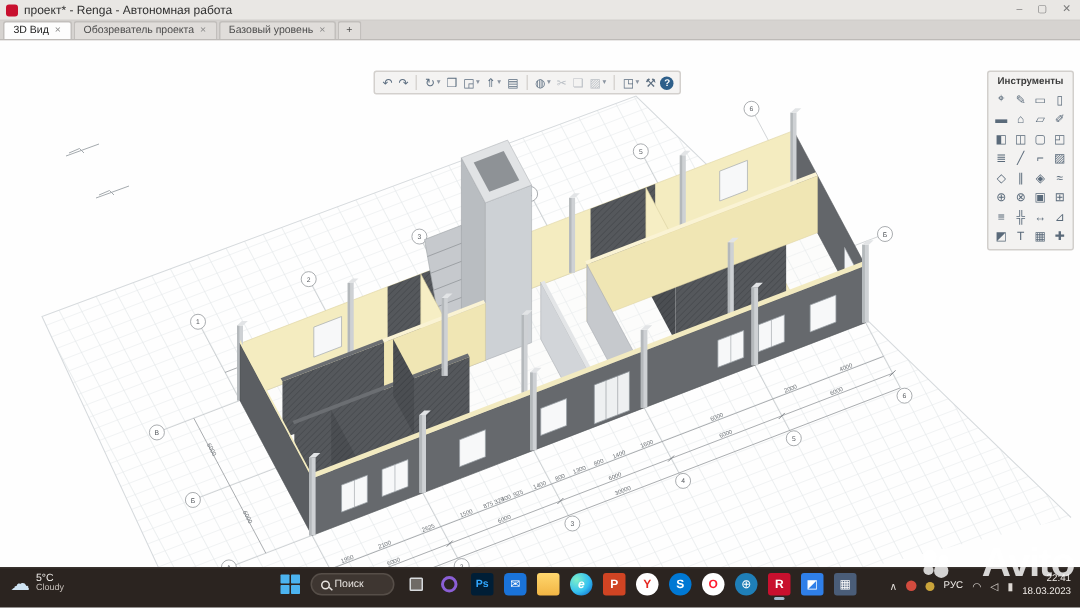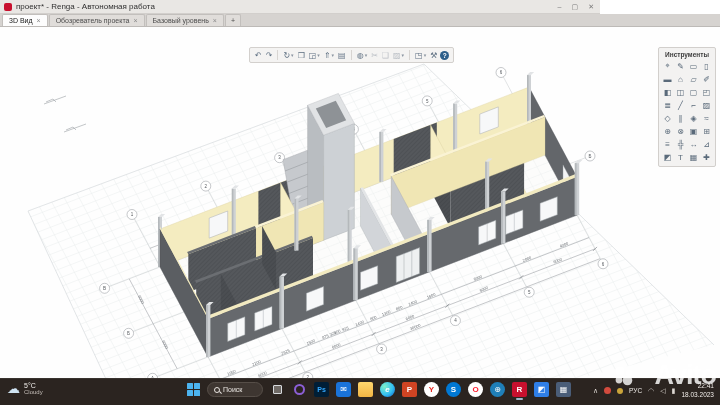--- a/index.html
+++ b/index.html
@@ -1,18 +1,18 @@
 <!DOCTYPE html>
 <html><head>
 <meta charset="utf-8">
 <style>
   * { margin:0; padding:0; box-sizing:border-box; }
   html,body { width:720px; height:405px; overflow:hidden; font-family:"Liberation Sans","DejaVu Sans",sans-serif; background:#fff; }
   
-  .titlebar { position:absolute; left:0; top:0; width:600px; height:14px; background:#e9e7e4; border-bottom:1px solid #d2cfcc; display:flex; align-items:center; padding:0 4px; }
+  .titlebar { position:absolute; left:0; top:0; width:720px; height:14px; background:#e9e7e4; border-bottom:1px solid #d2cfcc; display:flex; align-items:center; padding:0 4px; }
   .app-ico { width:8px; height:8px; background:#c8102e; border-radius:2px; margin-right:4px; flex:none; }
   .title-text { font-size:8px; color:#2f2f2f; white-space:nowrap; }
   .win-controls { position:absolute; right:6px; top:0; height:13px; display:flex; gap:10px; align-items:center; }
   .win-controls span { font-size:7px; color:#7a7a7a; line-height:13px; }
   
   .tabbar { position:absolute; left:0; top:14px; width:720px; height:13px; background:#d6d3d0; display:flex; align-items:flex-end; padding-left:2px; border-bottom:1px solid #bdbab7; }
   .tab { height:12px; display:flex; align-items:center; gap:4px; padding:0 6px; font-size:7px; color:#4c4c4c; background:#e0ddda; border:1px solid #c2bfbc; border-bottom:none; margin-right:1px; border-radius:2px 2px 0 0; }
   .tab.active { background:#fdfdfd; color:#222; }
   .tab .x { font-size:7px; color:#8a8a8a; }
   .tab.newtab { padding:0 5px; }

